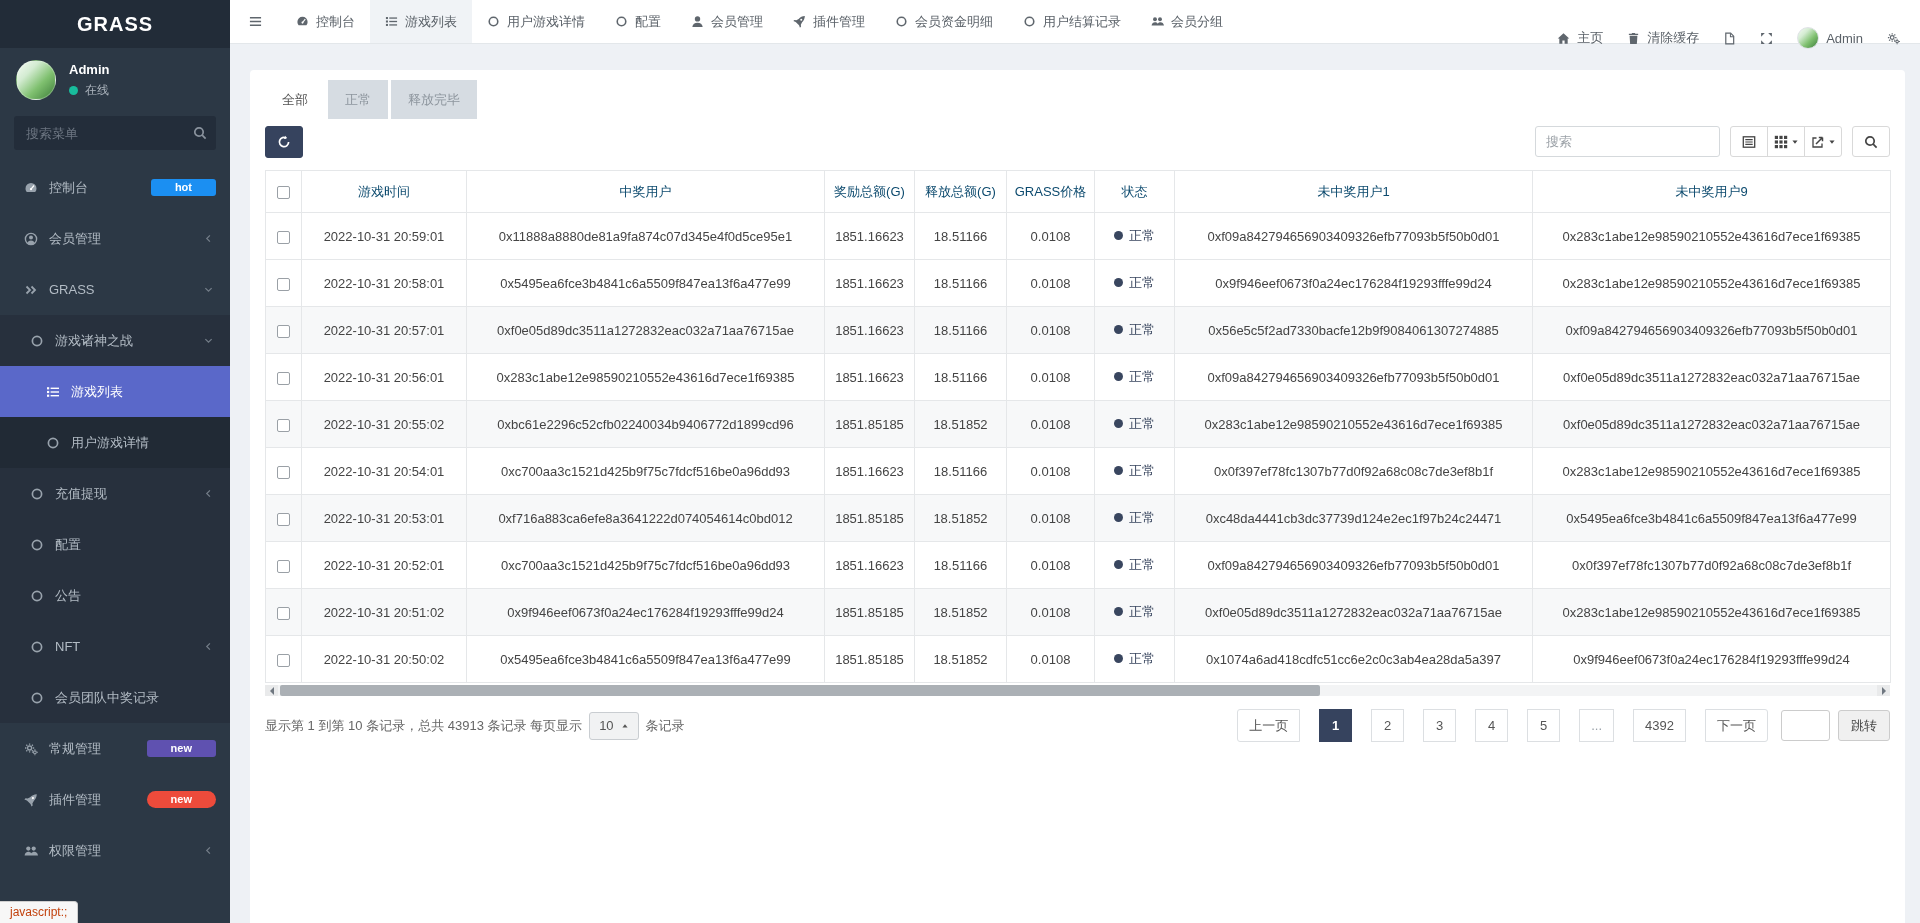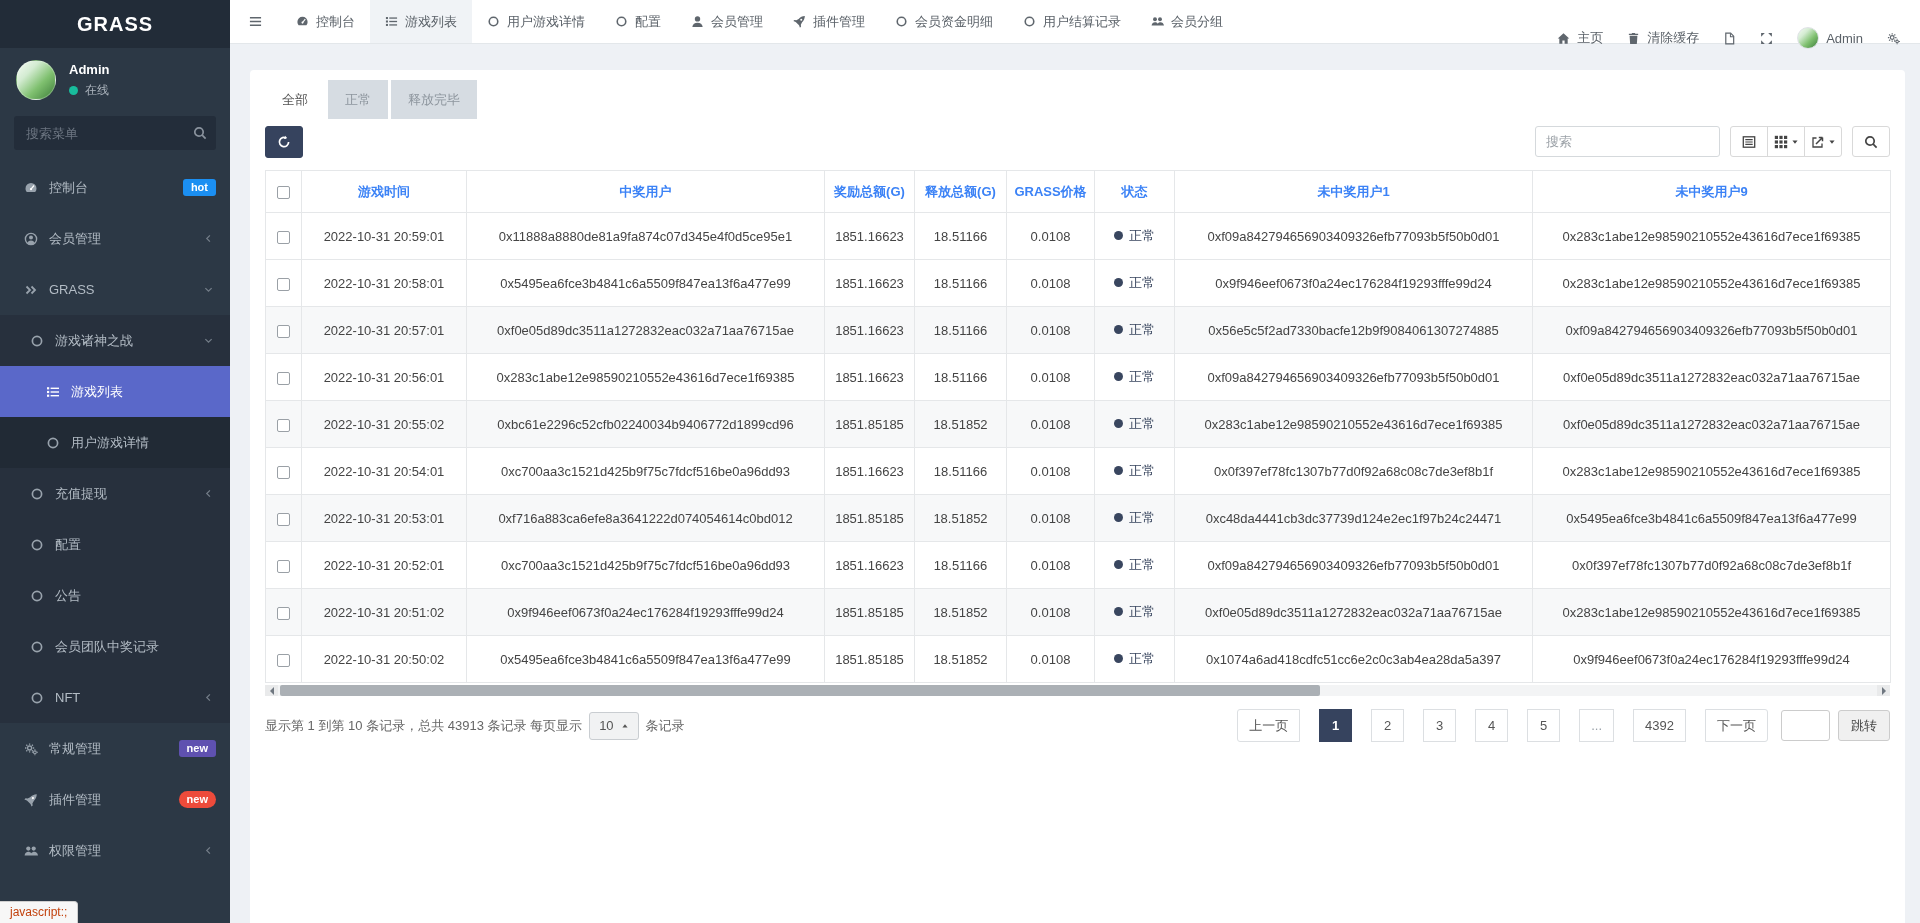--- a/index.html
+++ b/index.html
@@ -32,21 +32,21 @@
   .side-item { position:relative; height:51px; display:flex; align-items:center; gap:11px;
                color:#b3bcc5; font-size:13px; padding-left:24px; cursor:pointer; }
   .side-item .ic { color:#98a2ac; }
   .side-item.section { background:#27303d; }
   .side-item.lvl1 { padding-left:30px; }
   .side-item.lvl2 { padding-left:46px; background:#212a35; }
   .side-item.active { background:var(--c-active,#5a68c9); color:#fff; }
   .side-item.active .ic { color:#fff; }
   .side-item .arrow { position:absolute; right:16px; width:11px; height:11px; color:#737d88; }
   .badge { position:absolute; right:14px; color:#fff; font-size:11px; font-weight:bold;
-           padding:2px 8px; border-radius:3px; line-height:1.2; }
+           padding:2px 24px; border-radius:3px; line-height:1.2; }
   .badge.pill { border-radius:10px; }
 
   
   .topnav { position:absolute; left:230px; right:0; top:0; height:44px; background:#fff;
             border-bottom:1px solid #e3e7ea; display:flex; justify-content:space-between; }
   .nav-left,.nav-right { display:flex; align-items:stretch; }
   .nav-item { display:flex; align-items:center; gap:7px; padding:0 15px; color:#5a6168;
               font-size:13px; cursor:pointer; white-space:nowrap; }
   .nav-item .ic { color:#5f666d; width:13px; height:13px; }
   .nav-item.active { background:#f0f3f6; }
@@ -78,21 +78,21 @@
   .btn-group .btn { width:38px; height:31px; border-radius:0; margin-left:-1px; color:#444; gap:3px; }
   .btn-group .btn:first-child { border-radius:3px 0 0 3px; margin-left:0; }
   .btn-group .btn:last-child { border-radius:0 3px 3px 0; }
   .btn.search-btn { width:38px; height:31px; margin-left:10px; color:#444; }
   .caret { width:8px !important; height:8px !important; }
 
   
   .grid-wrap { margin-top:12px; }
   table.grid { border-collapse:collapse; table-layout:fixed; width:1625px; font-size:13px; }
   .grid th,.grid td { border:1px solid #e5e7e9; text-align:center; overflow:hidden; white-space:nowrap; }
-  .grid th { height:42px; font-weight:bold; color:#3b82f6; }
+  .grid th { height:42px; font-weight:normal; color:#0c4a6e; }
   .grid td { height:47px; color:#444; }
   .grid tbody tr:nth-child(2n+3) { background:#f7f8f9; }
   .cbx { width:13px; height:13px; border:1px solid #9aa0a6; border-radius:2px; display:inline-block;
          background:#fff; vertical-align:middle; cursor:pointer; }
   .st-dot { width:9px; height:9px; border-radius:50%; background:var(--c-status,#39465f);
             display:inline-block; margin-right:6px; }
   .st-txt { color:var(--c-status,#39465f); }
 
   
   .hscroll { height:11px; margin-top:2px; width:1625px; background:#f3f4f5; position:relative; border-radius:2px; }
@@ -259,34 +259,34 @@
             </svg>
           </i>
           <span>公告</span>
         </div>
         <div class="side-item lvl1 section">
           <i class="ic">
             <svg viewBox="0 0 14 14">
               <circle cx="7" cy="7" r="4.6" fill="none" stroke="currentColor" stroke-width="1.7"></circle>
             </svg>
           </i>
-          <span>会员团队中奖记录</span>
-        </div>
-        <div class="side-item lvl1 section">
-          <i class="ic">
-            <svg viewBox="0 0 14 14">
-              <circle cx="7" cy="7" r="4.6" fill="none" stroke="currentColor" stroke-width="1.7"></circle>
-            </svg>
-          </i>
           <span>NFT</span>
           <i class="arrow ic">
             <svg viewBox="0 0 14 14">
               <path d="M8.8 3l-4 4 4 4" fill="none" stroke="currentColor" stroke-width="1.6"></path>
             </svg>
           </i>
+        </div>
+        <div class="side-item lvl1 section">
+          <i class="ic">
+            <svg viewBox="0 0 14 14">
+              <circle cx="7" cy="7" r="4.6" fill="none" stroke="currentColor" stroke-width="1.7"></circle>
+            </svg>
+          </i>
+          <span>会员团队中奖记录</span>
         </div>
         <div class="side-item lvl0">
           <i class="ic">
             <svg viewBox="0 0 14 14">
               <g stroke="currentColor" stroke-width="1.3" fill="none">
                 <circle cx="5.6" cy="6" r="2"></circle>
                 <path d="M5.6 2.8V1.4M5.6 9.2v1.4M2.4 6H1M10.2 6H8.8M3.3 3.7l-1-1M7.9 8.3l1 1M7.9 3.7l1-1M3.3 8.3l-1 1"></path>
               </g>
               <g stroke="currentColor" stroke-width="1.1" fill="none">
                 <circle cx="10.9" cy="10.3" r="1.4"></circle>

